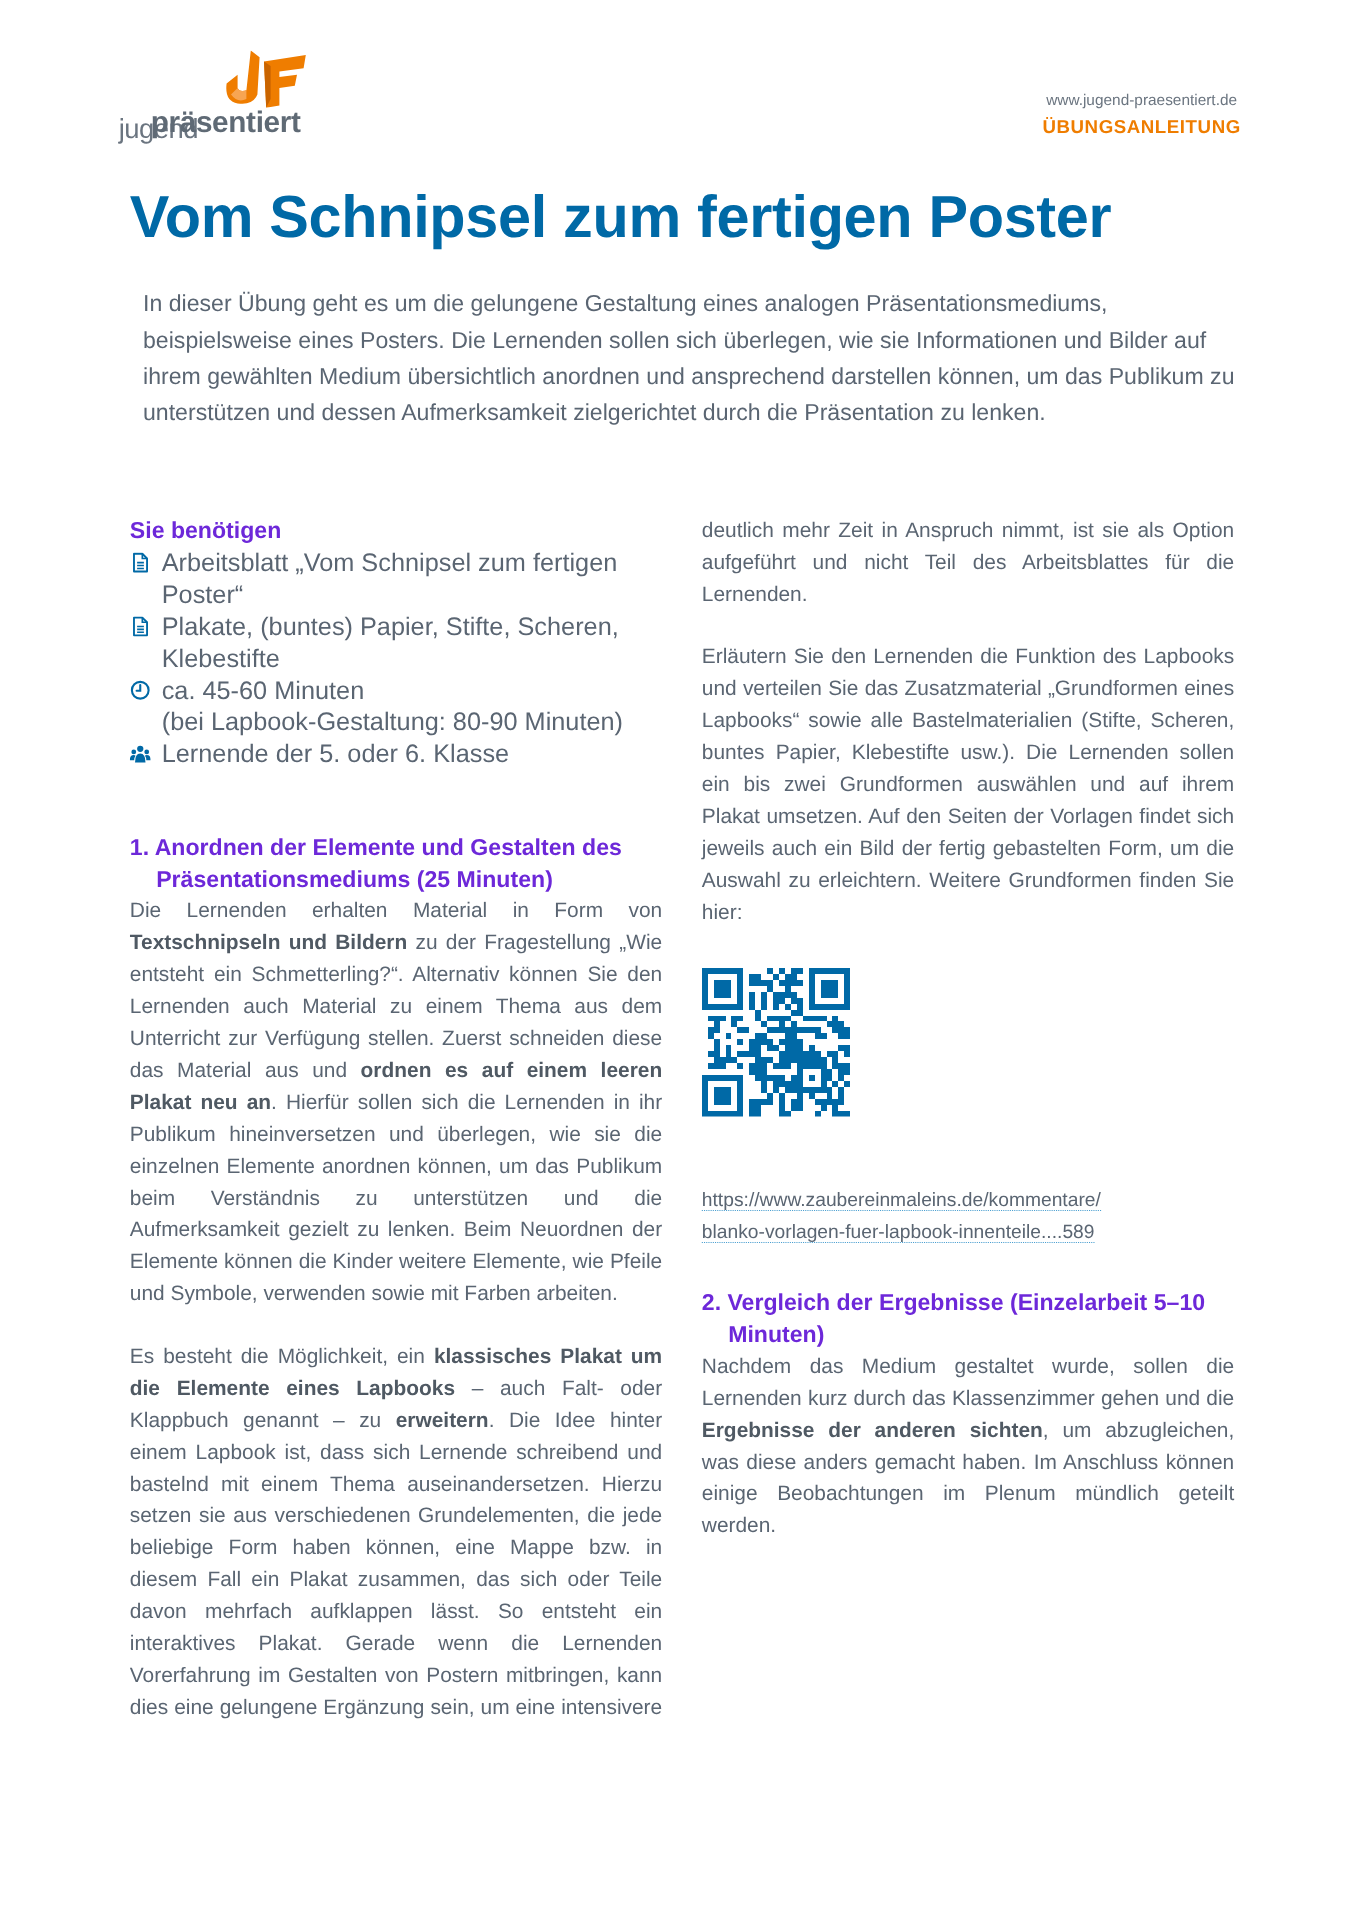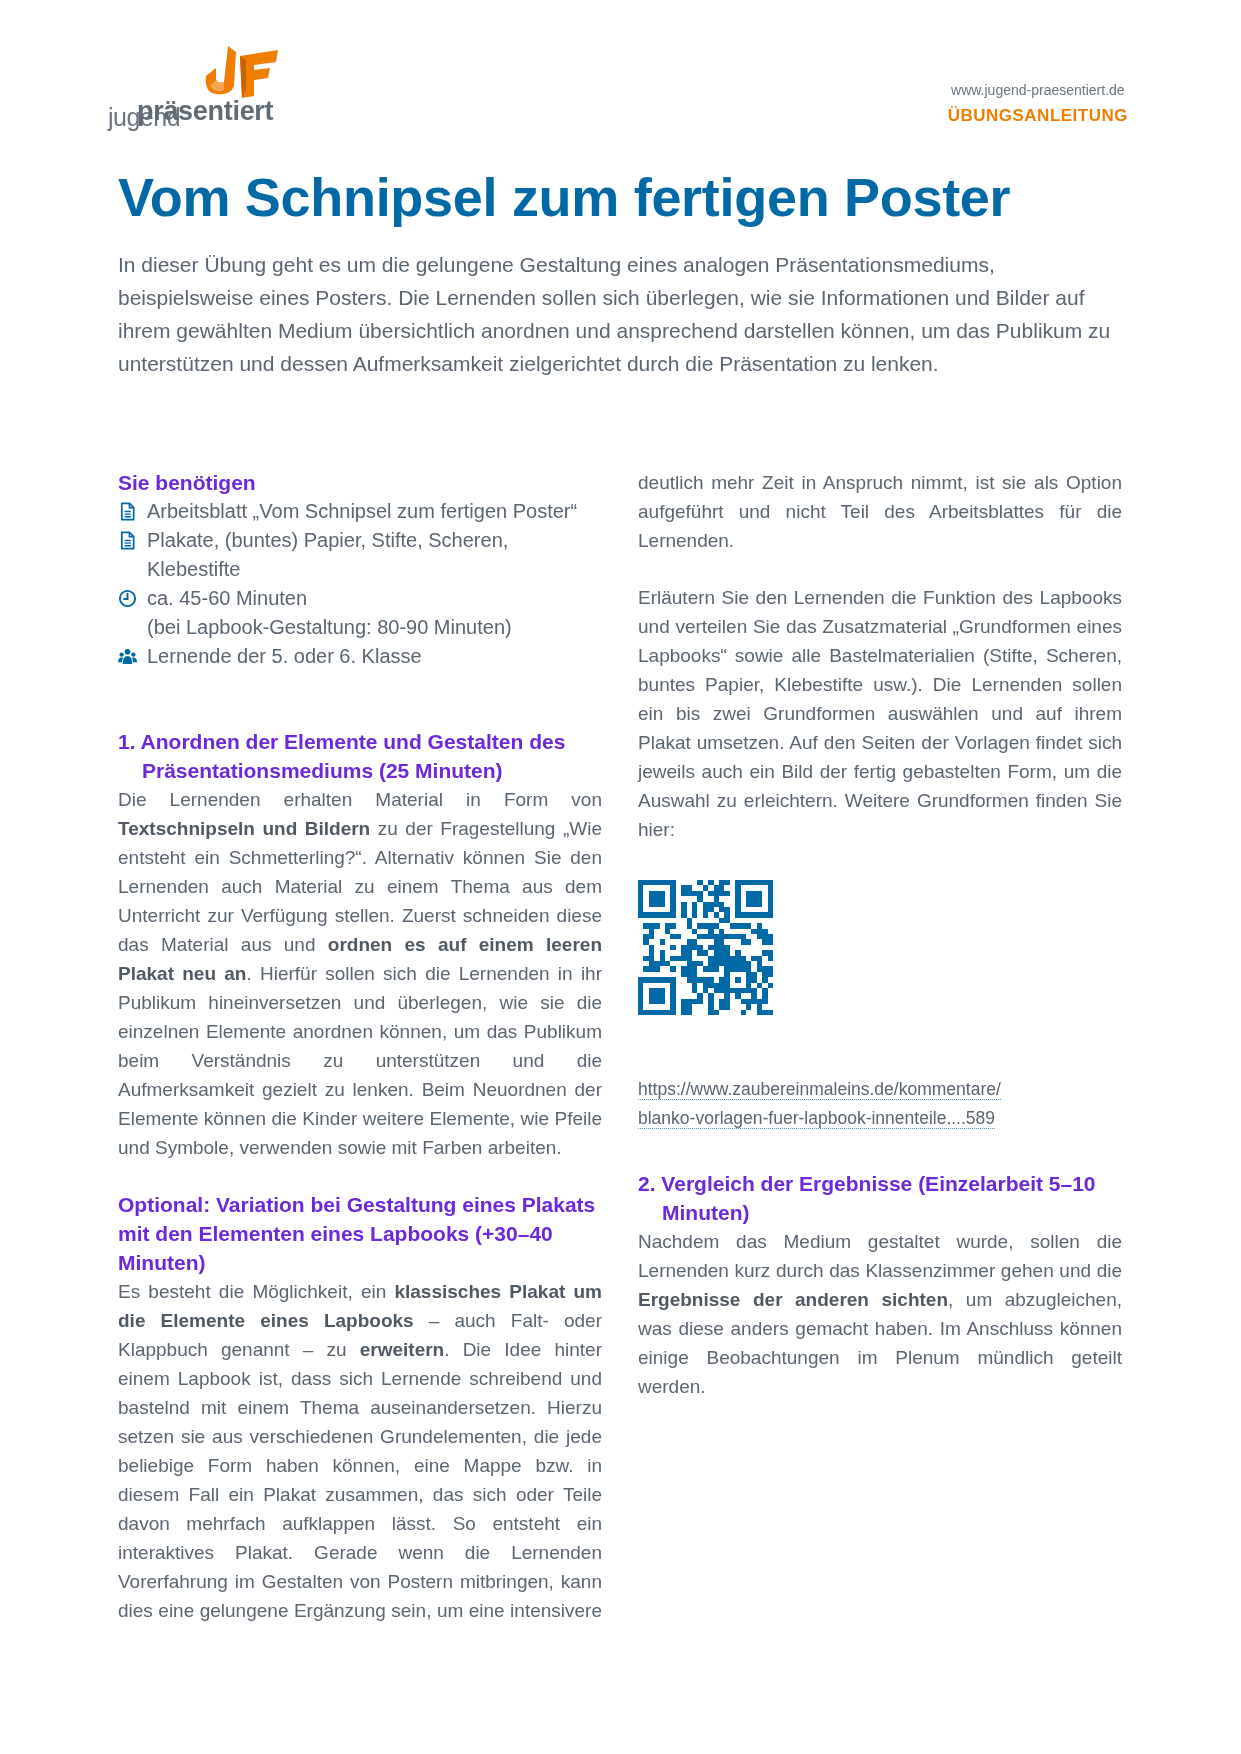--- a/index.html
+++ b/index.html
@@ -6,30 +6,30 @@
   body { width: 1241px; height: 1754px; position: relative; overflow: hidden;
          font-family: "DejaVu Sans", sans-serif; color: #5a6572; }
   .logo { position: absolute; left: 108px; top: 44px; width: 180px; height: 90px; }
   .logo-word1 { position: absolute; left: 0; top: 31px; font-size: 25px; color: #6b7580; letter-spacing: -0.5px; font-family: "Liberation Sans", sans-serif; margin-top: 28px; }
   .logo-word2 { position: absolute; left: 10px; top: 52px; font-size: 27px; font-weight: bold; color: #5f6a75; letter-spacing: -0.3px; font-family: "Liberation Sans", sans-serif; margin-left: 19px; }
   .logo-mark { position: absolute; left: 92px; top: 2px; width: 80px; height: 52px; }
   .header-right { position: absolute; right: 113px; top: 82px; text-align: center; }
   .site-url { font-size: 14px; color: #6b7580; font-family: "Liberation Sans", sans-serif; }
   .doc-type { font-size: 17px; font-weight: bold; color: #ef7d00; letter-spacing: 0.5px; margin-top: 8px; font-family: "Liberation Sans", sans-serif; }
   .page-title { position: absolute; left: 118px; top: 166px; margin: 0; font-size: 54px; font-weight: bold; color: #0069a6; font-family: "Liberation Sans", sans-serif; letter-spacing: -0.3px; }
-  .intro { position: absolute; left: 118px; top: 248px; width: 1010px; margin: 0; font-size: 21px; line-height: 33px; color: #5a6572; font-family: "Liberation Sans", sans-serif; }
+  .intro { position: absolute; left: 118px; top: 248px; width: 1010px; margin: 12px; font-size: 21px; line-height: 33px; color: #5a6572; font-family: "Liberation Sans", sans-serif; }
   .col { position: absolute; top: 468px; width: 484px; font-family: "Liberation Sans", sans-serif; }
   .col-left { left: 118px; }
   .col-right { left: 638px; }
   h2 { margin: 0; font-size: 21px; line-height: 29px; font-weight: bold; color: #6d28d9; }
   h2.num { padding-left: 24px; text-indent: -24px; }
   p { margin: 0; font-size: 19px; line-height: 29px; color: #5a6572; text-align: justify; }
   p b { color: #4f5963; }
   .needs { list-style: none; margin: 0; padding: 0; }
-  .needs li { position: relative; padding-left: 29px; font-size: 20px; line-height: 29px; color: #5a6572; }
+  .needs li { position: relative; padding-left: 29px; font-size: 23px; line-height: 29px; color: #5a6572; }
   .needs .ic { position: absolute; left: 0; top: 5px; width: 19px; height: 19px; }
   .gap-a { height: 56px; }
   .gap-b { height: 28px; }
   .gap-c { height: 28px; }
   .qr { width: 135px; height: 135px; margin-top: 36px; }
   .link { display: block; margin-top: 56px; font-size: 17.5px; line-height: 29px; color: #5a6572; text-decoration: none; border-bottom: none; }
   .link span { border-bottom: 1px dotted #4a9fd0; }
 </style>
 </head>
 <body>
@@ -94,21 +94,20 @@
     </li>
   </ul>
 
   <div class="gap-a"></div>
 
   <h2 class="num">1. Anordnen der Elemente und Gestalten des Präsentationsmediums (25 Minuten)</h2>
   <p><span>Die Lernenden erhalten Material in Form von </span><b>Textschnipseln und Bildern</b><span> zu der Fragestellung „Wie entsteht ein Schmetterling?“. Alternativ können Sie den Lernenden auch Material zu einem Thema aus dem Unterricht zur Verfügung stellen. Zuerst schneiden diese das Material aus und </span><b>ordnen es auf einem leeren Plakat neu an</b><span>. Hierfür sollen sich die Lernenden in ihr Publikum hineinversetzen und überlegen, wie sie die einzelnen Elemente anordnen können, um das Publikum beim Verständnis zu unterstützen und die Aufmerksamkeit gezielt zu lenken. Beim Neuordnen der Elemente können die Kinder weitere Elemente, wie Pfeile und Symbole, verwenden sowie mit Farben arbeiten.</span></p>
 
   <div class="gap-b"></div>
 
-  <h2>Optional: Variation bei Gestaltung eines Plakats mit den Elementen eines Lapbooks (+30–40 Minuten)</h2>
   <p id="opt-p" style="height:348px; overflow:hidden;"><span>Es besteht die Möglichkeit, ein </span><b>klassisches Plakat um die Elemente eines Lapbooks</b><span> – auch Falt- oder Klappbuch genannt – zu </span><b>erweitern</b><span>. Die Idee hinter einem Lapbook ist, dass sich Lernende schreibend und bastelnd mit einem Thema auseinandersetzen. Hierzu setzen sie aus verschiedenen Grundelementen, die jede beliebige Form haben können, eine Mappe bzw. in diesem Fall ein Plakat zusammen, das sich oder Teile davon mehrfach aufklappen lässt. So entsteht ein interaktives Plakat. Gerade wenn die Lernenden Vorerfahrung im Gestalten von Postern mitbringen, kann dies eine gelungene Ergänzung sein, um eine intensivere Auseinandersetzung anzuregen. Da diese Variante aber deutlich mehr Zeit in Anspruch nimmt, ist sie als Option aufgeführt und nicht Teil des Arbeitsblattes für die Lernenden.</span></p>
 </div>
 
 <div class="col col-right">
   <p>deutlich mehr Zeit in Anspruch nimmt, ist sie als Option aufgeführt und nicht Teil des Arbeitsblattes für die Lernenden.</p>
   <div class="gap-c"></div>
   <p>Erläutern Sie den Lernenden die Funktion des Lapbooks und verteilen Sie das Zusatzmaterial „Grundformen eines Lapbooks“ sowie alle Bastelmaterialien (Stifte, Scheren, buntes Papier, Klebestifte usw.). Die Lernenden sollen ein bis zwei Grundformen auswählen und auf ihrem Plakat umsetzen. Auf den Seiten der Vorlagen findet sich jeweils auch ein Bild der fertig gebastelten Form, um die Auswahl zu erleichtern. Weitere Grundformen finden Sie hier:</p>
 
   <svg class="qr" id="qr" viewBox="0 0 25 25" shape-rendering="crispEdges">
       <rect x="0" y="0" width="1" height="1" fill="#0069a6"></rect>

